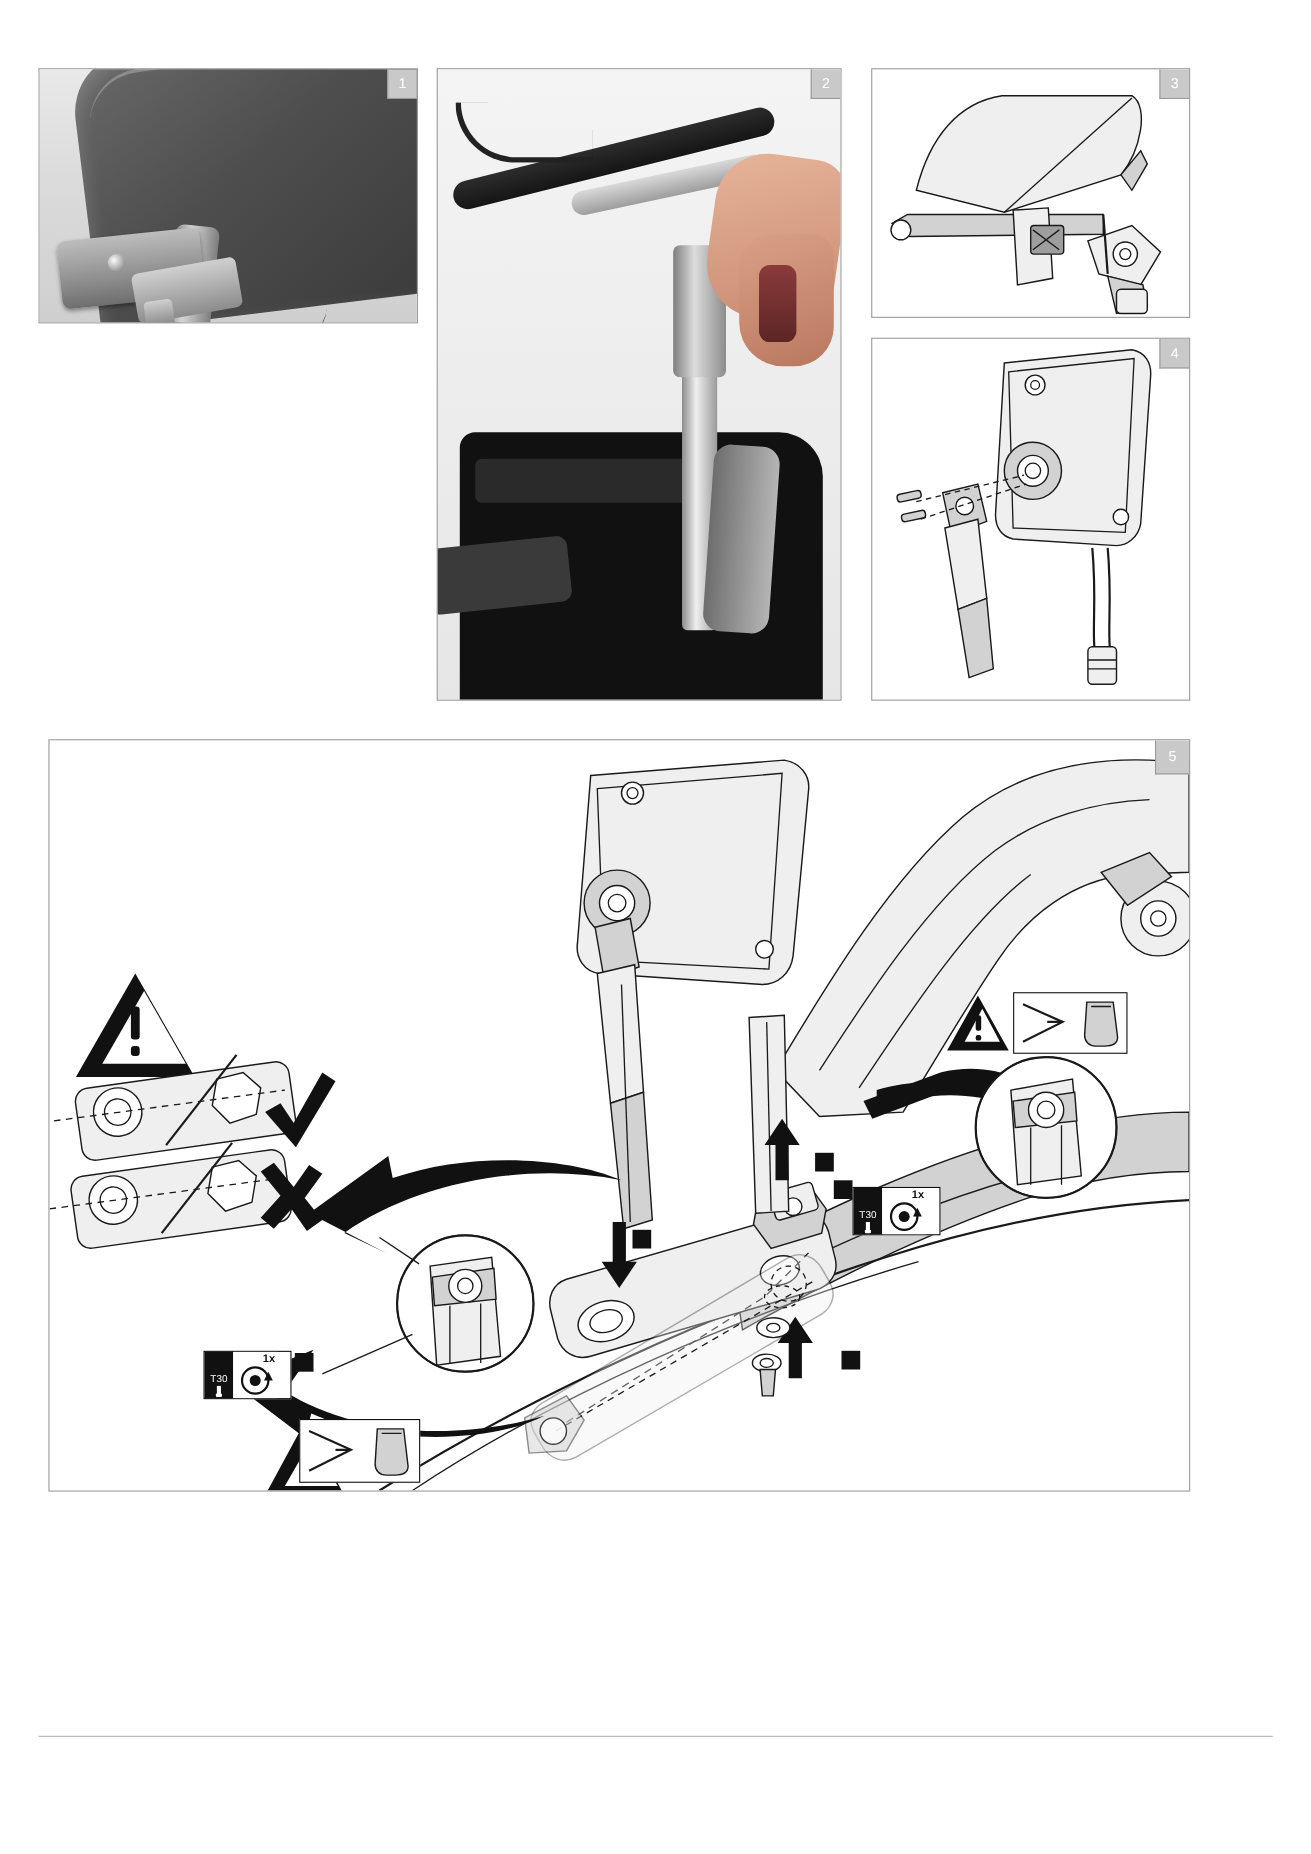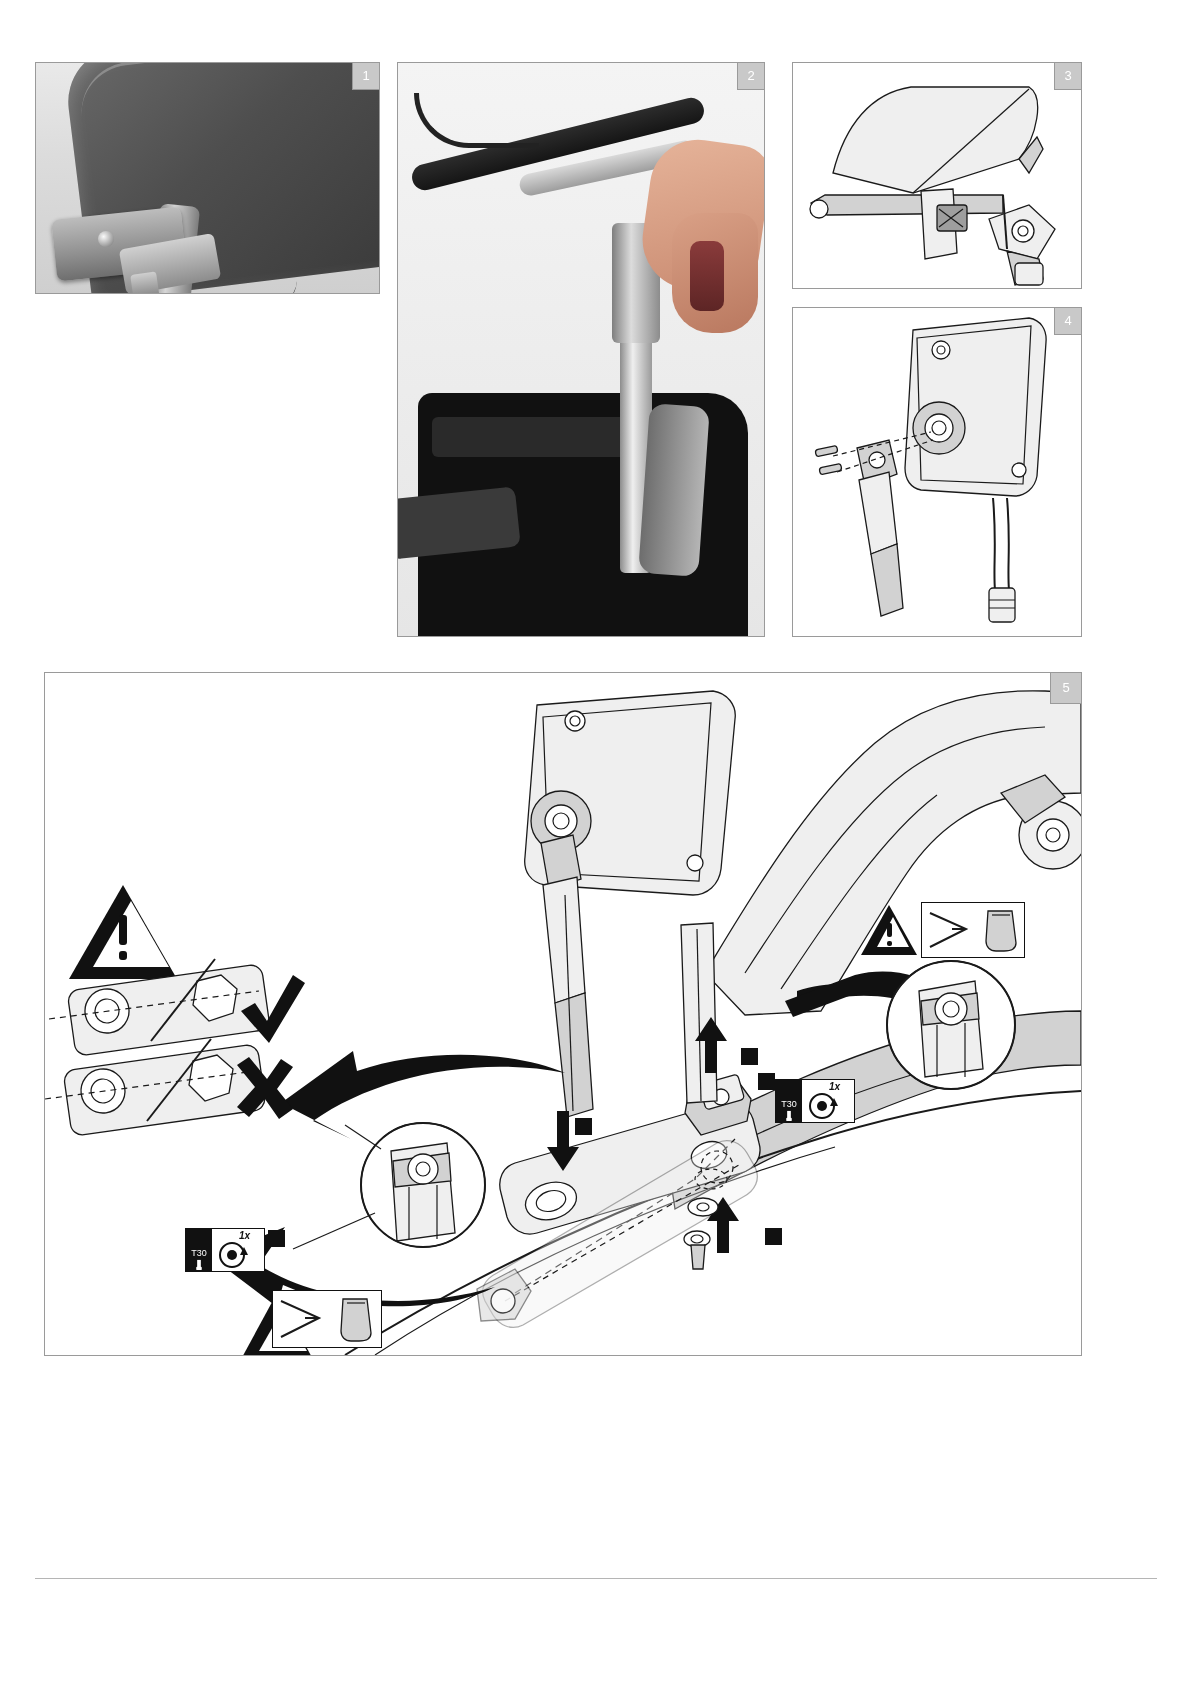--- a/index.html
+++ b/index.html
@@ -141,21 +141,21 @@
   .fillMd{fill:#d2d2d2;stroke:#1a1a1a;stroke-width:1.3;}
   .fillDk{fill:#9e9e9e;stroke:#1a1a1a;stroke-width:1.3;}
   .fillWhite{fill:#ffffff;stroke:#1a1a1a;stroke-width:1.3;}
   .solidBlack{fill:#111;}
 
   
   .inset-box{position:absolute;border:1.4px solid #111;background:#fff;box-sizing:border-box;}
   .tool-box{position:absolute;display:flex;align-items:stretch;border:1.4px solid #111;background:#fff;box-sizing:border-box;}
   .tool-left{width:26px;background:#111;color:#fff;font-size:9px;display:flex;flex-direction:column;align-items:center;justify-content:flex-end;padding-top:19px;box-sizing:border-box;}
   .tool-right{width:40px;position:relative;background:#fff;}
-  .xlabel{position:absolute;right:2px;top:1px;font-size:10px;font-weight:bold;color:#111;font-style:italic;}
+  .xlabel{position:absolute;right:2px;top:1px;font-size:10px;font-weight:bold;color:#111;}
   .blk-sq{position:absolute;width:17px;height:17px;background:#111;}
   .footer-rule{position:absolute;left:35px;right:35px;top:1578px;height:1px;background:#b5b5b5;}
 </style>
 </head>
 <body>
 
 <div class="panel" id="panel1">
   <div class="ph1-bg"></div>
   <div class="ph1-cushion"></div>
   <div class="ph1-bar"></div>

